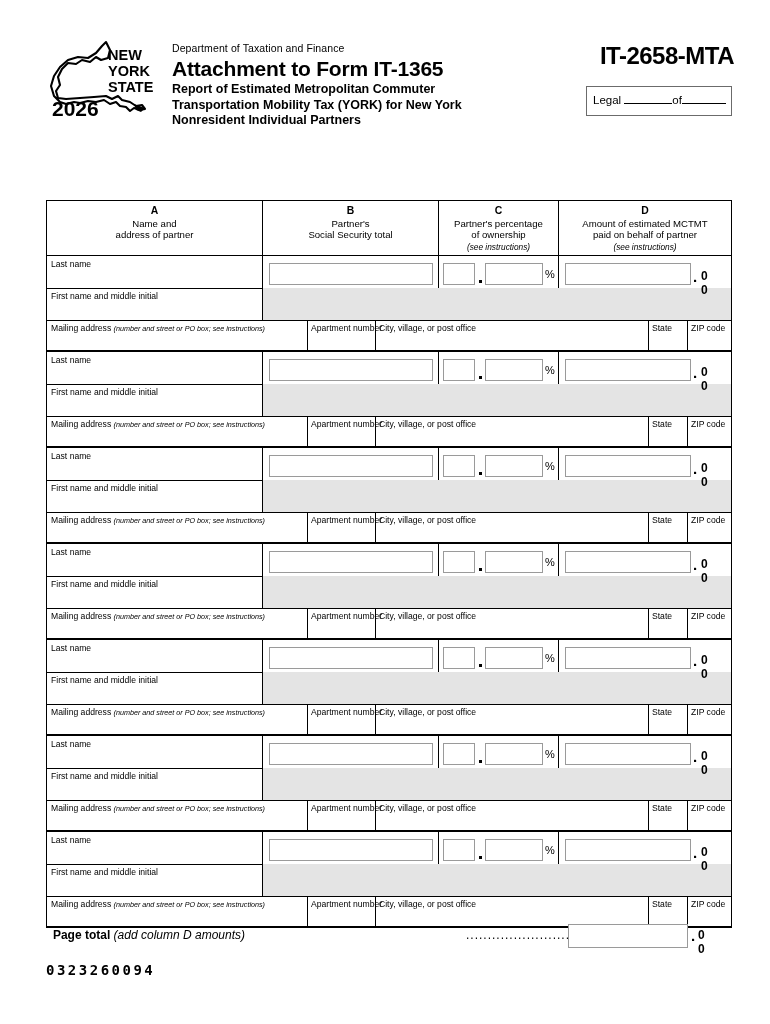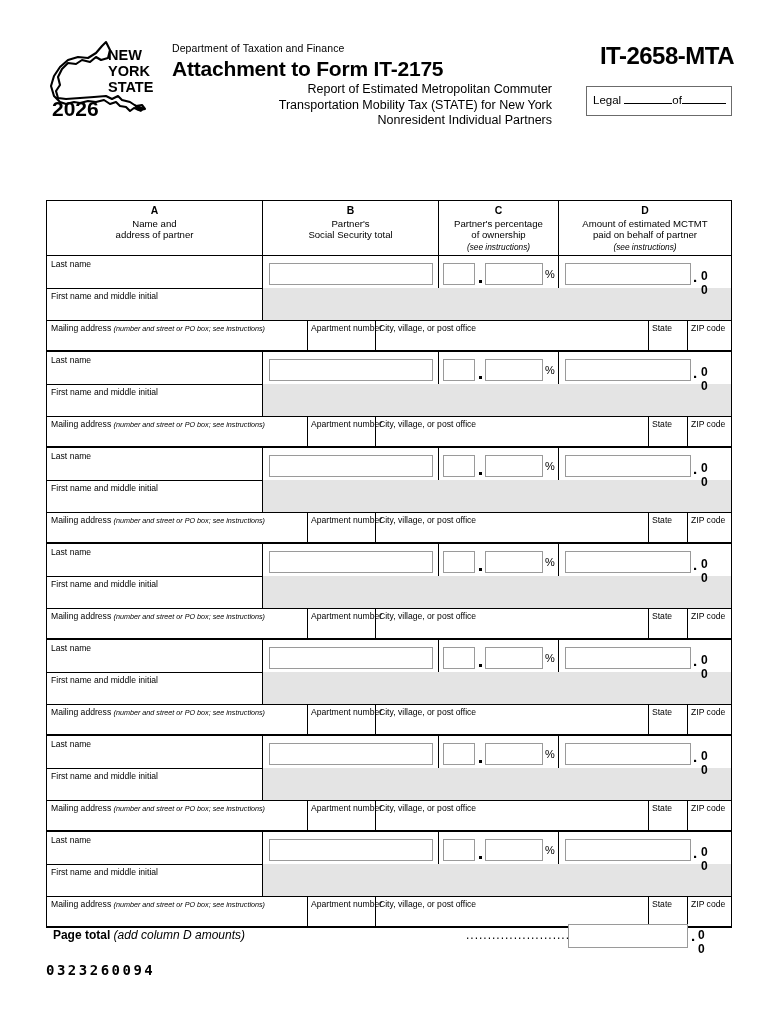--- a/index.html
+++ b/index.html
@@ -11,21 +11,21 @@
   .page{position:relative;width:770px;height:1024px;}
 
   
   .header{position:absolute;left:0;top:0;width:770px;height:140px;}
 
   .logo{position:absolute;left:46px;top:36px;width:118px;height:94px;}
   .logo svg{display:block;}
 
   .dept{position:absolute;left:172px;top:42px;font-size:10.5px;letter-spacing:.1px;}
   .formtitle{position:absolute;left:172px;top:57px;font-size:21px;font-weight:bold;letter-spacing:-.2px;}
-  .subtitle{position:absolute;left:172px;top:82px;font-size:12.5px;font-weight:normal;line-height:15.6px;width:380px;text-align:right;}
+  .subtitle{position:absolute;left:172px;top:82px;font-size:12.5px;font-weight:bold;line-height:15.6px;width:380px;}
 
   .formno{position:absolute;right:36px;top:42px;font-size:24px;font-weight:bold;letter-spacing:-.5px;text-align:right;width:240px;}
   .pagebox{position:absolute;left:586px;top:86px;width:146px;height:30px;border:1px solid #6b6b6b;box-sizing:border-box;}
   .pagebox .pl{position:absolute;left:6px;top:7px;font-size:11.5px;white-space:nowrap;}
 
   
   .namerow{position:absolute;left:46px;top:144px;width:546px;height:38px;border:1px solid #000;box-sizing:border-box;}
   .namerow .divv{position:absolute;left:330px;top:0;width:1px;height:36px;background:#000;}
   .lbl-sm{font-size:8.6px;position:absolute;}
   .namerow .l1{left:5px;top:3px;}
@@ -79,25 +79,25 @@
         <path d="M60 6 L64 14 L62 22 L55 24 L50 21 L44 26 L36 24 L30 28 L22 27 L16 33 L12 41 L14 49 L10 55 L12 62 L20 63 L34 62 L48 61 L60 60 L66 63 L72 60 L76 64 L84 66 L90 70 L96 69 L99 73 L94 74 L88 72 L84 75 L80 71 L74 70 L70 66 L64 68 L58 64 L50 66 L42 65 L34 67 L28 66 L20 68 L14 66 L8 60 L5 50 L8 40 L14 31 L22 24 L32 21 L42 22 L50 17 L56 10 Z" fill="none" stroke="#000" stroke-width="2.1" stroke-linejoin="round"></path>
         <path d="M88 68 L99 72 L95 76 L90 74 Z" fill="#000"></path>
         <text x="62" y="24" font-family="Liberation Sans, sans-serif" font-size="14.5" font-weight="bold">NEW</text>
         <text x="62" y="40" font-family="Liberation Sans, sans-serif" font-size="14.5" font-weight="bold">YORK</text>
         <text x="62" y="56" font-family="Liberation Sans, sans-serif" font-size="14.5" font-weight="bold">STATE</text>
         <text x="6" y="80" font-family="Liberation Sans, sans-serif" font-size="21" font-weight="bold">2026</text>
       </svg>
     </div>
 
     <div class="dept">Department of Taxation and Finance</div>
-    <div class="formtitle">Attachment to Form IT-2175</div>
+    <div class="formtitle">Attachment to Form IT-1365</div>
 
     <div class="subtitle">
       <div>Report of Estimated Metropolitan Commuter</div>
-      <div>Transportation Mobility Tax (STATE) for New York</div>
+      <div>Transportation Mobility Tax (YORK) for New York</div>
       <div>Nonresident Individual Partners</div>
     </div>
 
     <div class="formno">IT-2658-MTA</div>
 
     <div class="pagebox">
       <span class="pl">
         <span>Legal</span>
         <span style="display:inline-block;width:48px;border-bottom:1px solid #000;"></span><span>of</span><span style="display:inline-block;width:44px;border-bottom:1px solid #000;"></span>
       </span>

